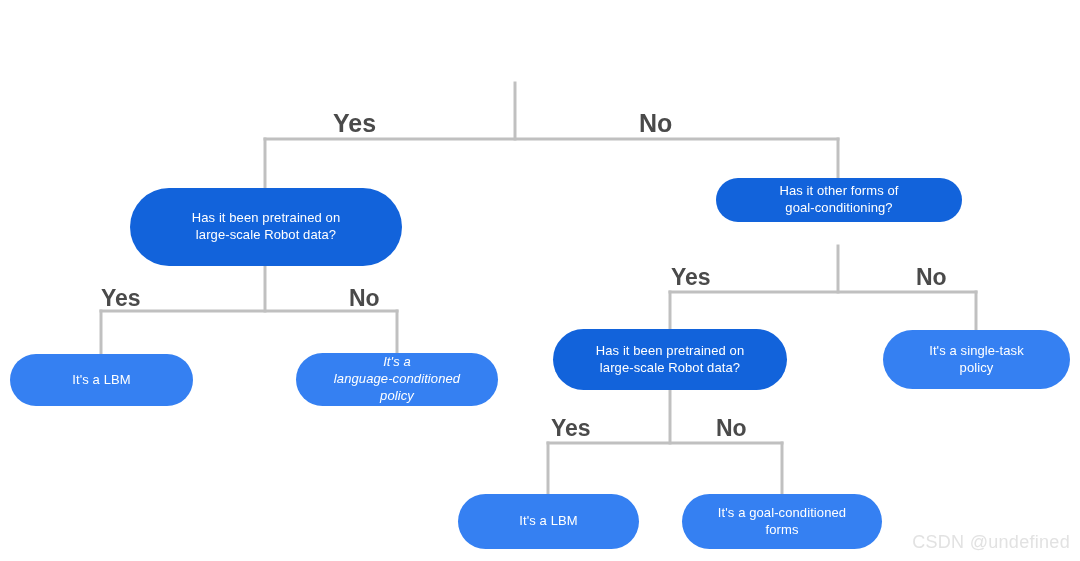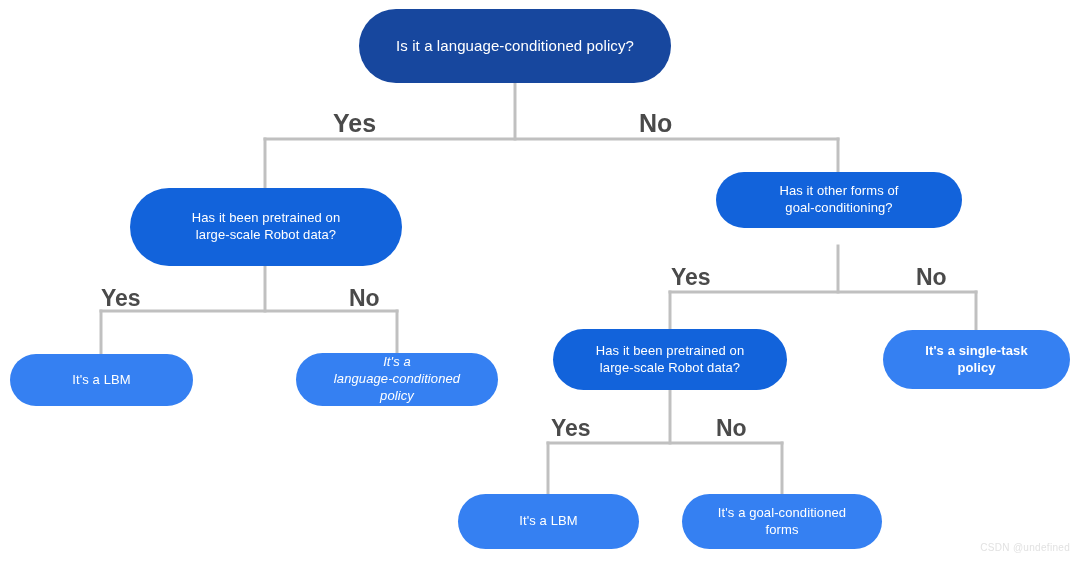--- a/index.html
+++ b/index.html
@@ -59,21 +59,21 @@
     white-space: nowrap;
     line-height: 1;
     font-weight: 700;
   }
   .edge-label.lvl1 { font-size: 25px; }
   .edge-label.lvl2 { font-size: 23px; }
   .watermark {
     position: absolute;
     right: 10px;
     bottom: 8px;
-    font-size: 10px;
+    font-size: 18px;
     color: #e2e2e2;
     letter-spacing: 0.3px;
     white-space: nowrap;
   }
 </style>
 </head>
 <body>
 
 <div id="canvas">
 
@@ -97,47 +97,46 @@
       <path d="M670,292 L670,329"></path>
       <path d="M976,292 L976,330"></path>
 
       <path d="M670,390 L670,443"></path>
       <path d="M548,443 L782,443"></path>
       <path d="M548,443 L548,494"></path>
       <path d="M782,443 L782,494"></path>
     </g>
   </svg>
 
-  <div class="node root" style="left:359px; top:9px; width:312px; height:74px;">Is it a language-conditioned policy?</div>
 
   <div class="edge-label lvl1" style="left:333px; top:111px;">Yes</div>
   <div class="edge-label lvl1" style="left:639px; top:111px;">No</div>
 
   <div class="node branch" style="left:130px; top:188px; width:272px; height:78px;">Has it been pretrained on
 large-scale Robot data?</div>
 
-  <div class="node branch" style="left:716px; top:172px; width:246px; height:56px;">Has it other forms of
+  <div class="node branch" style="left:716px; top:178px; width:246px; height:44px;">Has it other forms of
 goal-conditioning?</div>
 
   <div class="edge-label lvl2" style="left:101px; top:287px;">Yes</div>
   <div class="edge-label lvl2" style="left:349px; top:287px;">No</div>
 
   <div class="node leaf" style="left:10px; top:354px; width:183px; height:52px;">It's a LBM</div>
 
   <div class="node leaf" style="left:296px; top:353px; width:202px; height:53px;font-style:italic;">It's a
 language-conditioned
 policy</div>
 
   <div class="edge-label lvl2" style="left:671px; top:266px;">Yes</div>
   <div class="edge-label lvl2" style="left:916px; top:266px;">No</div>
 
   <div class="node branch" style="left:553px; top:329px; width:234px; height:61px;">Has it been pretrained on
 large-scale Robot data?</div>
 
-  <div class="node leaf" style="left:883px; top:330px; width:187px; height:59px;font-weight:bold;">It's a single-task
+  <div class="node leaf" style="left:883px; top:330px; width:187px; height:59px;">It's a single-task
 policy</div>
 
   <div class="edge-label lvl2" style="left:551px; top:417px;">Yes</div>
   <div class="edge-label lvl2" style="left:716px; top:417px;">No</div>
 
   <div class="node leaf" style="left:458px; top:494px; width:181px; height:55px;">It's a LBM</div>
 
   <div class="node leaf" style="left:682px; top:494px; width:200px; height:55px;">It's a goal-conditioned
 forms</div>
 

